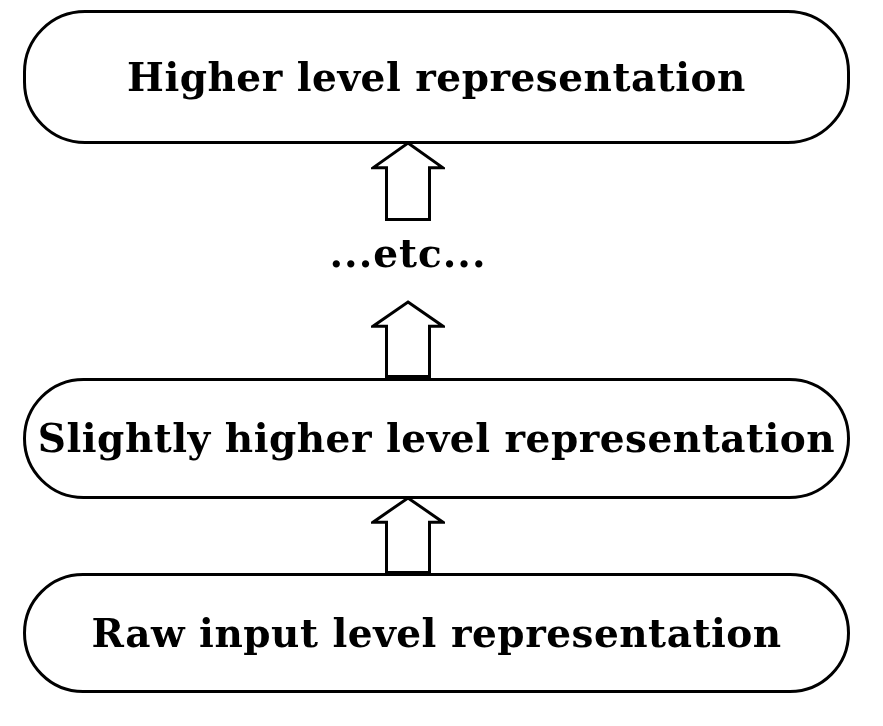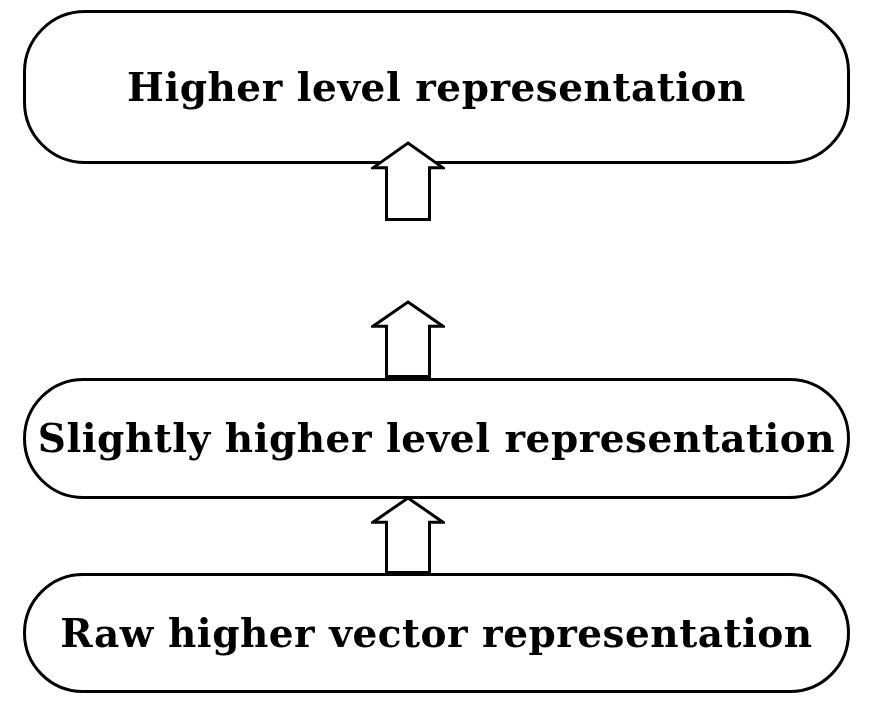--- a/index.html
+++ b/index.html
@@ -28,21 +28,21 @@
     justify-content: center;
   }
   .node-box .label {
     font-size: 39px;
     font-weight: bold;
     color: #000000;
     letter-spacing: 0.5px;
     white-space: nowrap;
     line-height: 1;
   }
-  #box-top    { top: 10px;  height: 154px; }
+  #box-top    { top: 10px;  height: 134px; }
   #box-middle { top: 378px; height: 121px; }
   #box-bottom { top: 573px; height: 120px; }
 
   .up-arrow {
     position: absolute;
     left: 371px;
     width: 74px;
     display: block;
   }
   #arrow-a { top: 141px; height: 80px; }
@@ -68,30 +68,31 @@
 <div class="canvas">
 
   <div class="node-box" id="box-top">
     <span class="label">Higher level representation</span>
   </div>
 
   <svg class="up-arrow" id="arrow-a" viewBox="0 0 74 79" preserveAspectRatio="none">
     <polygon points="37,2 72,26.5 58.5,26.5 58.5,77.5 15.5,77.5 15.5,26.5 2,26.5" fill="#ffffff" stroke="#000000" stroke-width="3" stroke-linejoin="miter"></polygon>
   </svg>
 
+  <div class="etc-label">...etc...</div>
 
   <svg class="up-arrow" id="arrow-b" viewBox="0 0 74 79" preserveAspectRatio="none">
     <polygon points="37,2 72,26.5 58.5,26.5 58.5,77.5 15.5,77.5 15.5,26.5 2,26.5" fill="#ffffff" stroke="#000000" stroke-width="3" stroke-linejoin="miter"></polygon>
   </svg>
 
   <div class="node-box" id="box-middle">
     <span class="label">Slightly higher level representation</span>
   </div>
 
   <svg class="up-arrow" id="arrow-c" viewBox="0 0 74 79" preserveAspectRatio="none">
     <polygon points="37,2 72,26.5 58.5,26.5 58.5,77.5 15.5,77.5 15.5,26.5 2,26.5" fill="#ffffff" stroke="#000000" stroke-width="3" stroke-linejoin="miter"></polygon>
   </svg>
 
   <div class="node-box" id="box-bottom">
-    <span class="label">Raw higher vector representation</span>
+    <span class="label">Raw input level representation</span>
   </div>
 
 </div>
 
 </body></html>

